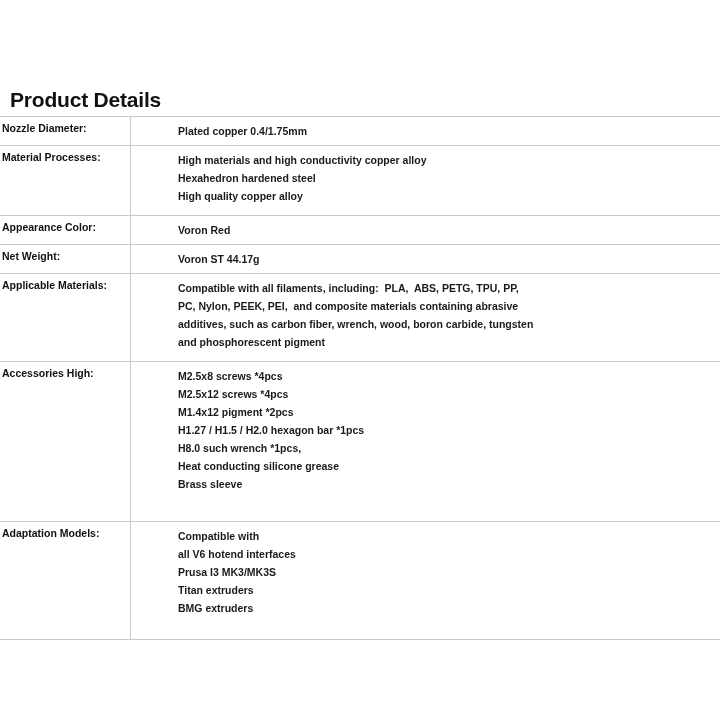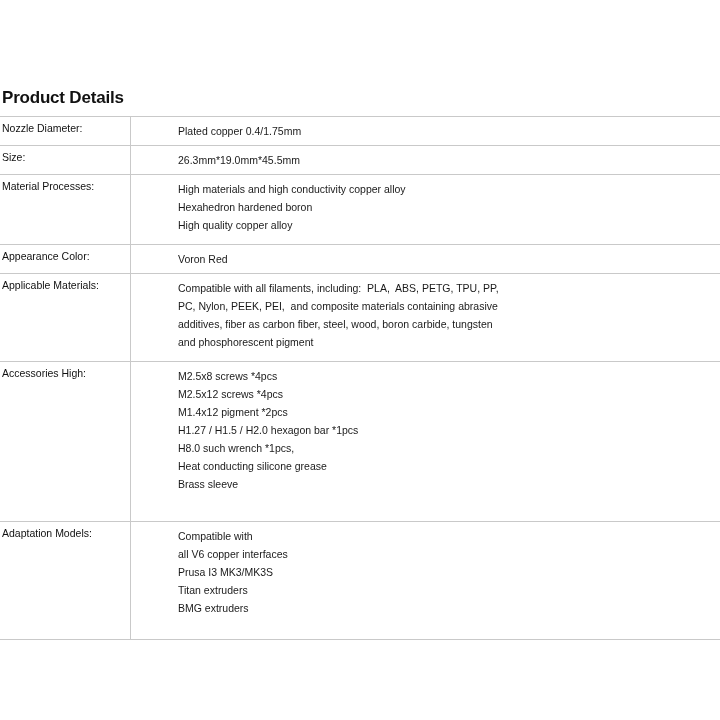--- a/index.html
+++ b/index.html
@@ -17,23 +17,23 @@
   }
   .page {
     position: absolute;
     left: 0;
     top: 0;
     width: 720px;
     height: 720px;
   }
   .title {
     position: absolute;
-    left: 2px;
+    left: 10px;
     top: 88px;
-    font-size: 17px;
+    font-size: 21px;
     font-weight: bold;
     letter-spacing: -0.2px;
     color: #111111;
   }
   .spec-table {
     position: absolute;
     left: 0px;
     top: 116px;
     width: 720px;
     border-collapse: collapse;
@@ -49,33 +49,34 @@
   }
   .col-label {
     width: 130px;
     border-right: 1px solid #c9c9c9;
   }
   .col-value {
     width: 590px;
   }
   .label-txt {
     font-size: 10.5px;
-    font-weight: normal;
+    font-weight: bold;
     color: #111111;
     padding: 5px 0 5px 2px;
     line-height: 13px;
   }
   .val-wrap {
     padding: 5px 0 5px 47px;
   }
   .val-line {
     font-size: 10.5px;
     color: #1a1a1a;
     line-height: 18px;
     white-space: pre;
+    font-weight: bold;
   }
   .row-tall .val-wrap { padding-bottom: 10px; }
   
   .pad-sm { height: 6px; }
 </style>
 </head>
 <body>
 
 <div class="page">
 
@@ -88,65 +89,65 @@
         <td class="col-label">
           <div class="label-txt">Nozzle Diameter:</div>
         </td>
         <td class="col-value">
           <div class="val-wrap">
             <div class="val-line">Plated copper 0.4/1.75mm</div>
           </div>
         </td>
       </tr>
 
-      <tr>
-        <td class="col-label">
-          <div class="label-txt">Size:</div>
-        </td>
-        <td class="col-value">
-          <div class="val-wrap">
-            <div class="val-line">26.3mm*19.0mm*45.5mm</div>
-          </div>
-        </td>
-      </tr>
 
       <tr class="row-tall">
         <td class="col-label">
           <div class="label-txt">Material Processes:</div>
         </td>
         <td class="col-value">
           <div class="val-wrap">
             <div class="val-line">High materials and high conductivity copper alloy</div>
-            <div class="val-line">Hexahedron hardened boron</div>
+            <div class="val-line">Hexahedron hardened steel</div>
             <div class="val-line">High quality copper alloy</div>
           </div>
         </td>
       </tr>
 
       <tr>
         <td class="col-label">
           <div class="label-txt">Appearance Color:</div>
         </td>
         <td class="col-value">
           <div class="val-wrap">
             <div class="val-line">Voron Red</div>
           </div>
         </td>
       </tr>
 
+      <tr>
+        <td class="col-label">
+          <div class="label-txt">Net Weight:</div>
+        </td>
+        <td class="col-value">
+          <div class="val-wrap">
+            <div class="val-line">Voron ST 44.17g</div>
+          </div>
+        </td>
+      </tr>
 
       <tr class="row-tall">
         <td class="col-label">
           <div class="label-txt">Applicable Materials:</div>
         </td>
         <td class="col-value">
           <div class="val-wrap">
             <div class="val-line">Compatible with all filaments, including:  PLA,  ABS, PETG, TPU, PP,</div>
             <div class="val-line">PC, Nylon, PEEK, PEI,  and composite materials containing abrasive</div>
-            <div class="val-line">additives, fiber as carbon fiber, steel, wood, boron carbide, tungsten</div>
+            <div class="val-line">additives, such as carbon fiber, wrench, wood, boron carbide, tungsten</div>
             <div class="val-line">and phosphorescent pigment</div>
           </div>
         </td>
       </tr>
 
       <tr class="row-tall">
         <td class="col-label">
           <div class="label-txt">Accessories High:</div>
         </td>
         <td class="col-value">
@@ -165,21 +166,21 @@
         </td>
       </tr>
 
       <tr class="row-tall">
         <td class="col-label">
           <div class="label-txt">Adaptation Models:</div>
         </td>
         <td class="col-value">
           <div class="val-wrap">
             <div class="val-line">Compatible with</div>
-            <div class="val-line">all V6 copper interfaces</div>
+            <div class="val-line">all V6 hotend interfaces</div>
             <div class="val-line">Prusa I3 MK3/MK3S</div>
             <div class="val-line">Titan extruders</div>
             <div class="val-line">BMG extruders</div>
             <div class="pad-sm"></div>
             <div class="pad-sm"></div>
           </div>
         </td>
       </tr>
 
     </tbody>

